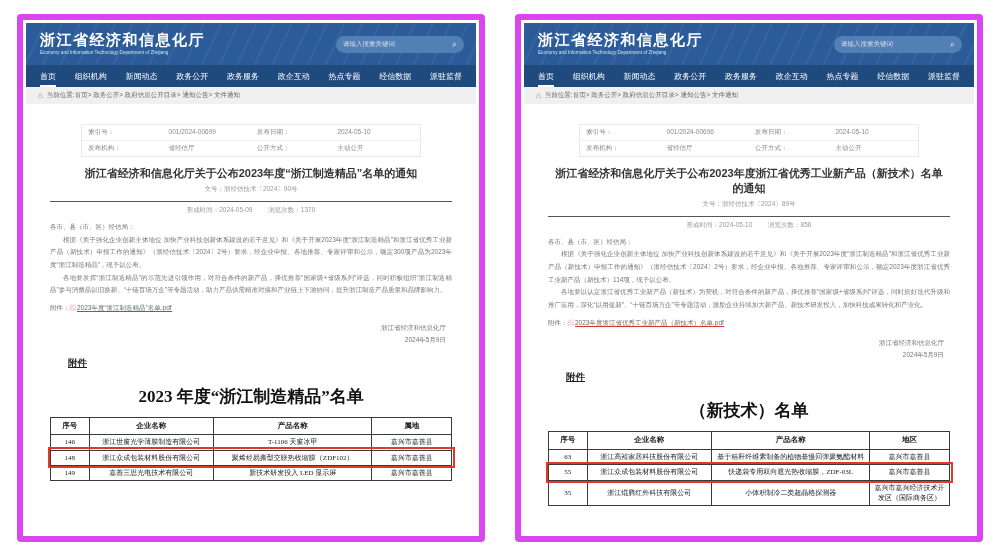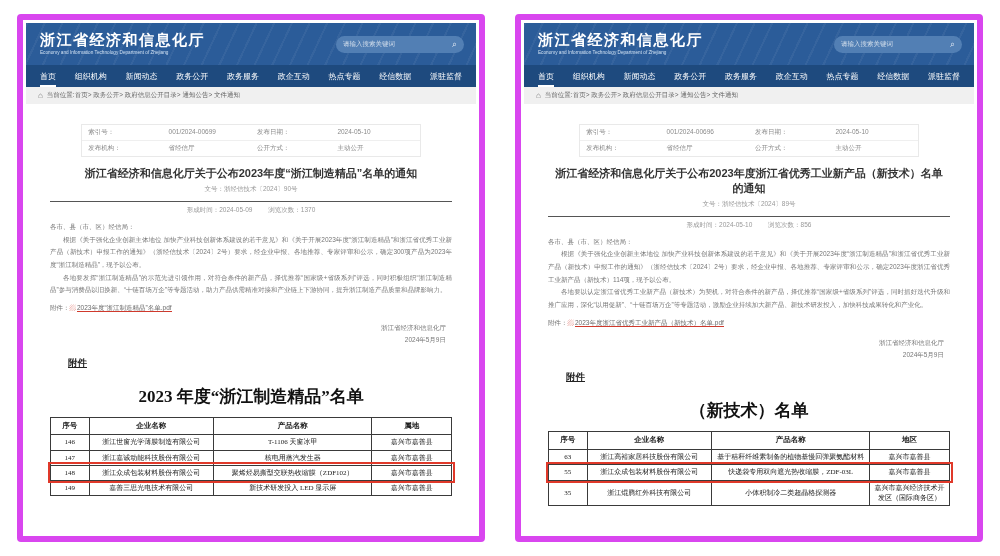--- a/index.html
+++ b/index.html
@@ -121,26 +121,20 @@
             <th class="col-co">企业名称</th>
             <th class="col-prod">产品名称</th>
             <th class="col-reg">属地</th>
           </tr>
           <tr>
             <td>146</td>
             <td>浙江世窗光学薄膜制造有限公司</td>
             <td>T-1106 天窗冰甲</td>
             <td>嘉兴市嘉善县</td>
           </tr>
-          <tr>
-            <td>147</td>
-            <td>浙江嘉诚动能科技股份有限公司</td>
-            <td>核电用蒸汽发生器</td>
-            <td>嘉兴市嘉善县</td>
-          </tr>
           <tr class="hl">
             <td>148</td>
             <td>浙江众成包装材料股份有限公司</td>
             <td>聚烯烃易撕型交联热收缩膜（ZDF102）</td>
             <td>嘉兴市嘉善县</td>
           </tr>
           <tr>
             <td>149</td>
             <td>嘉善三思光电技术有限公司</td>
             <td>新技术研发投入 LED 显示屏</td>

